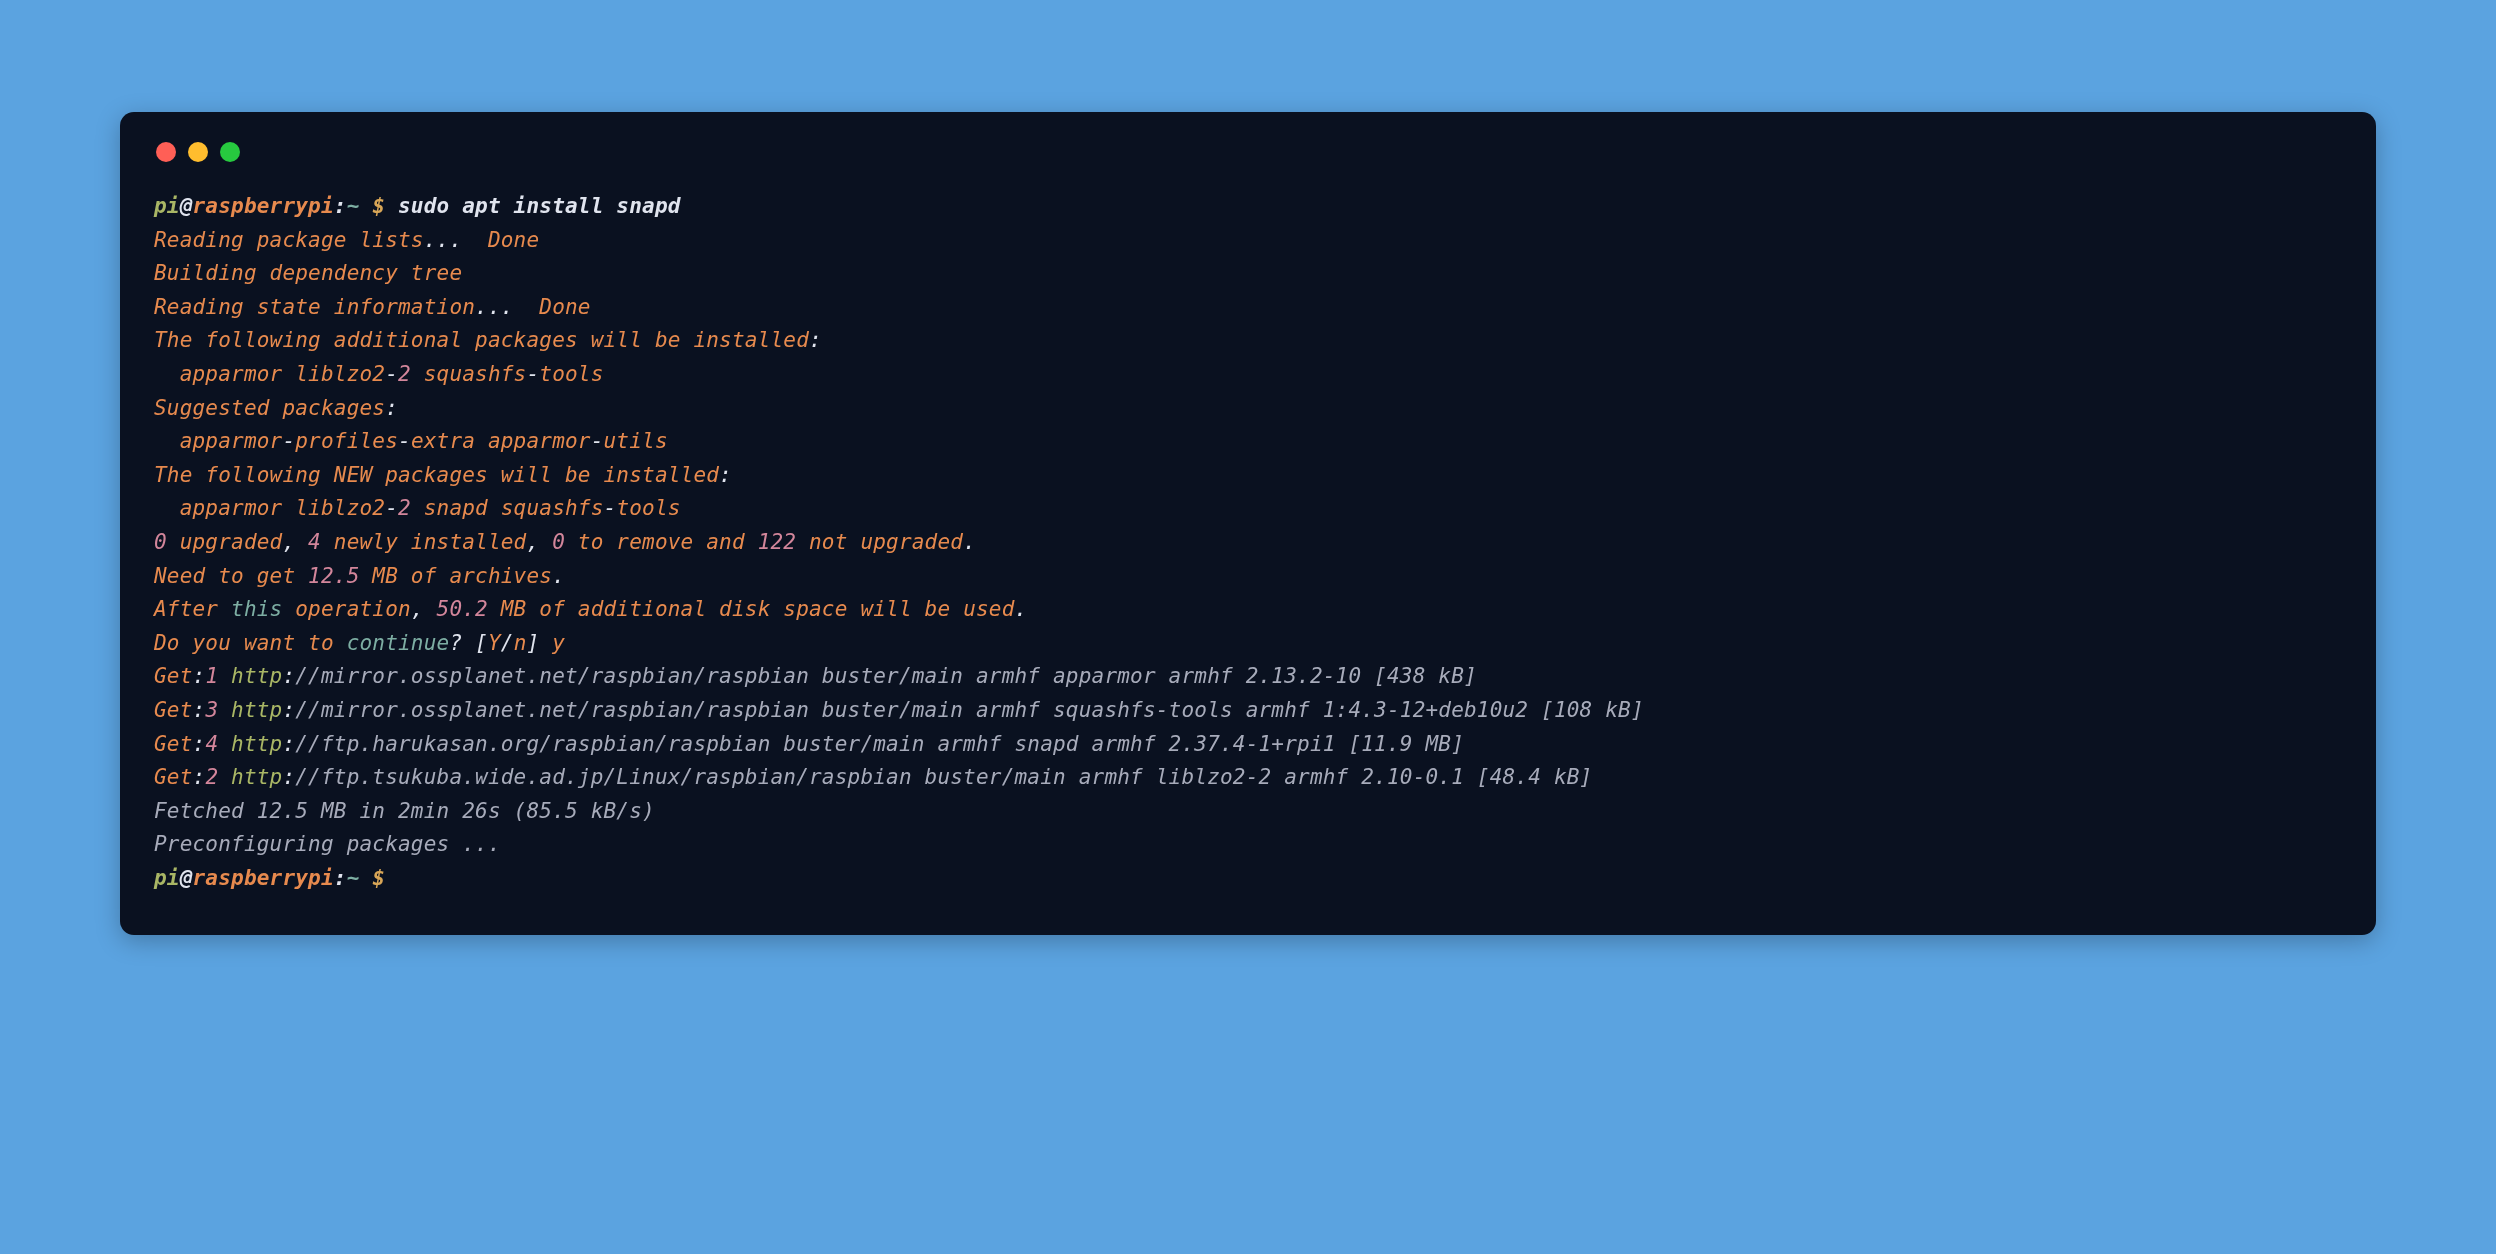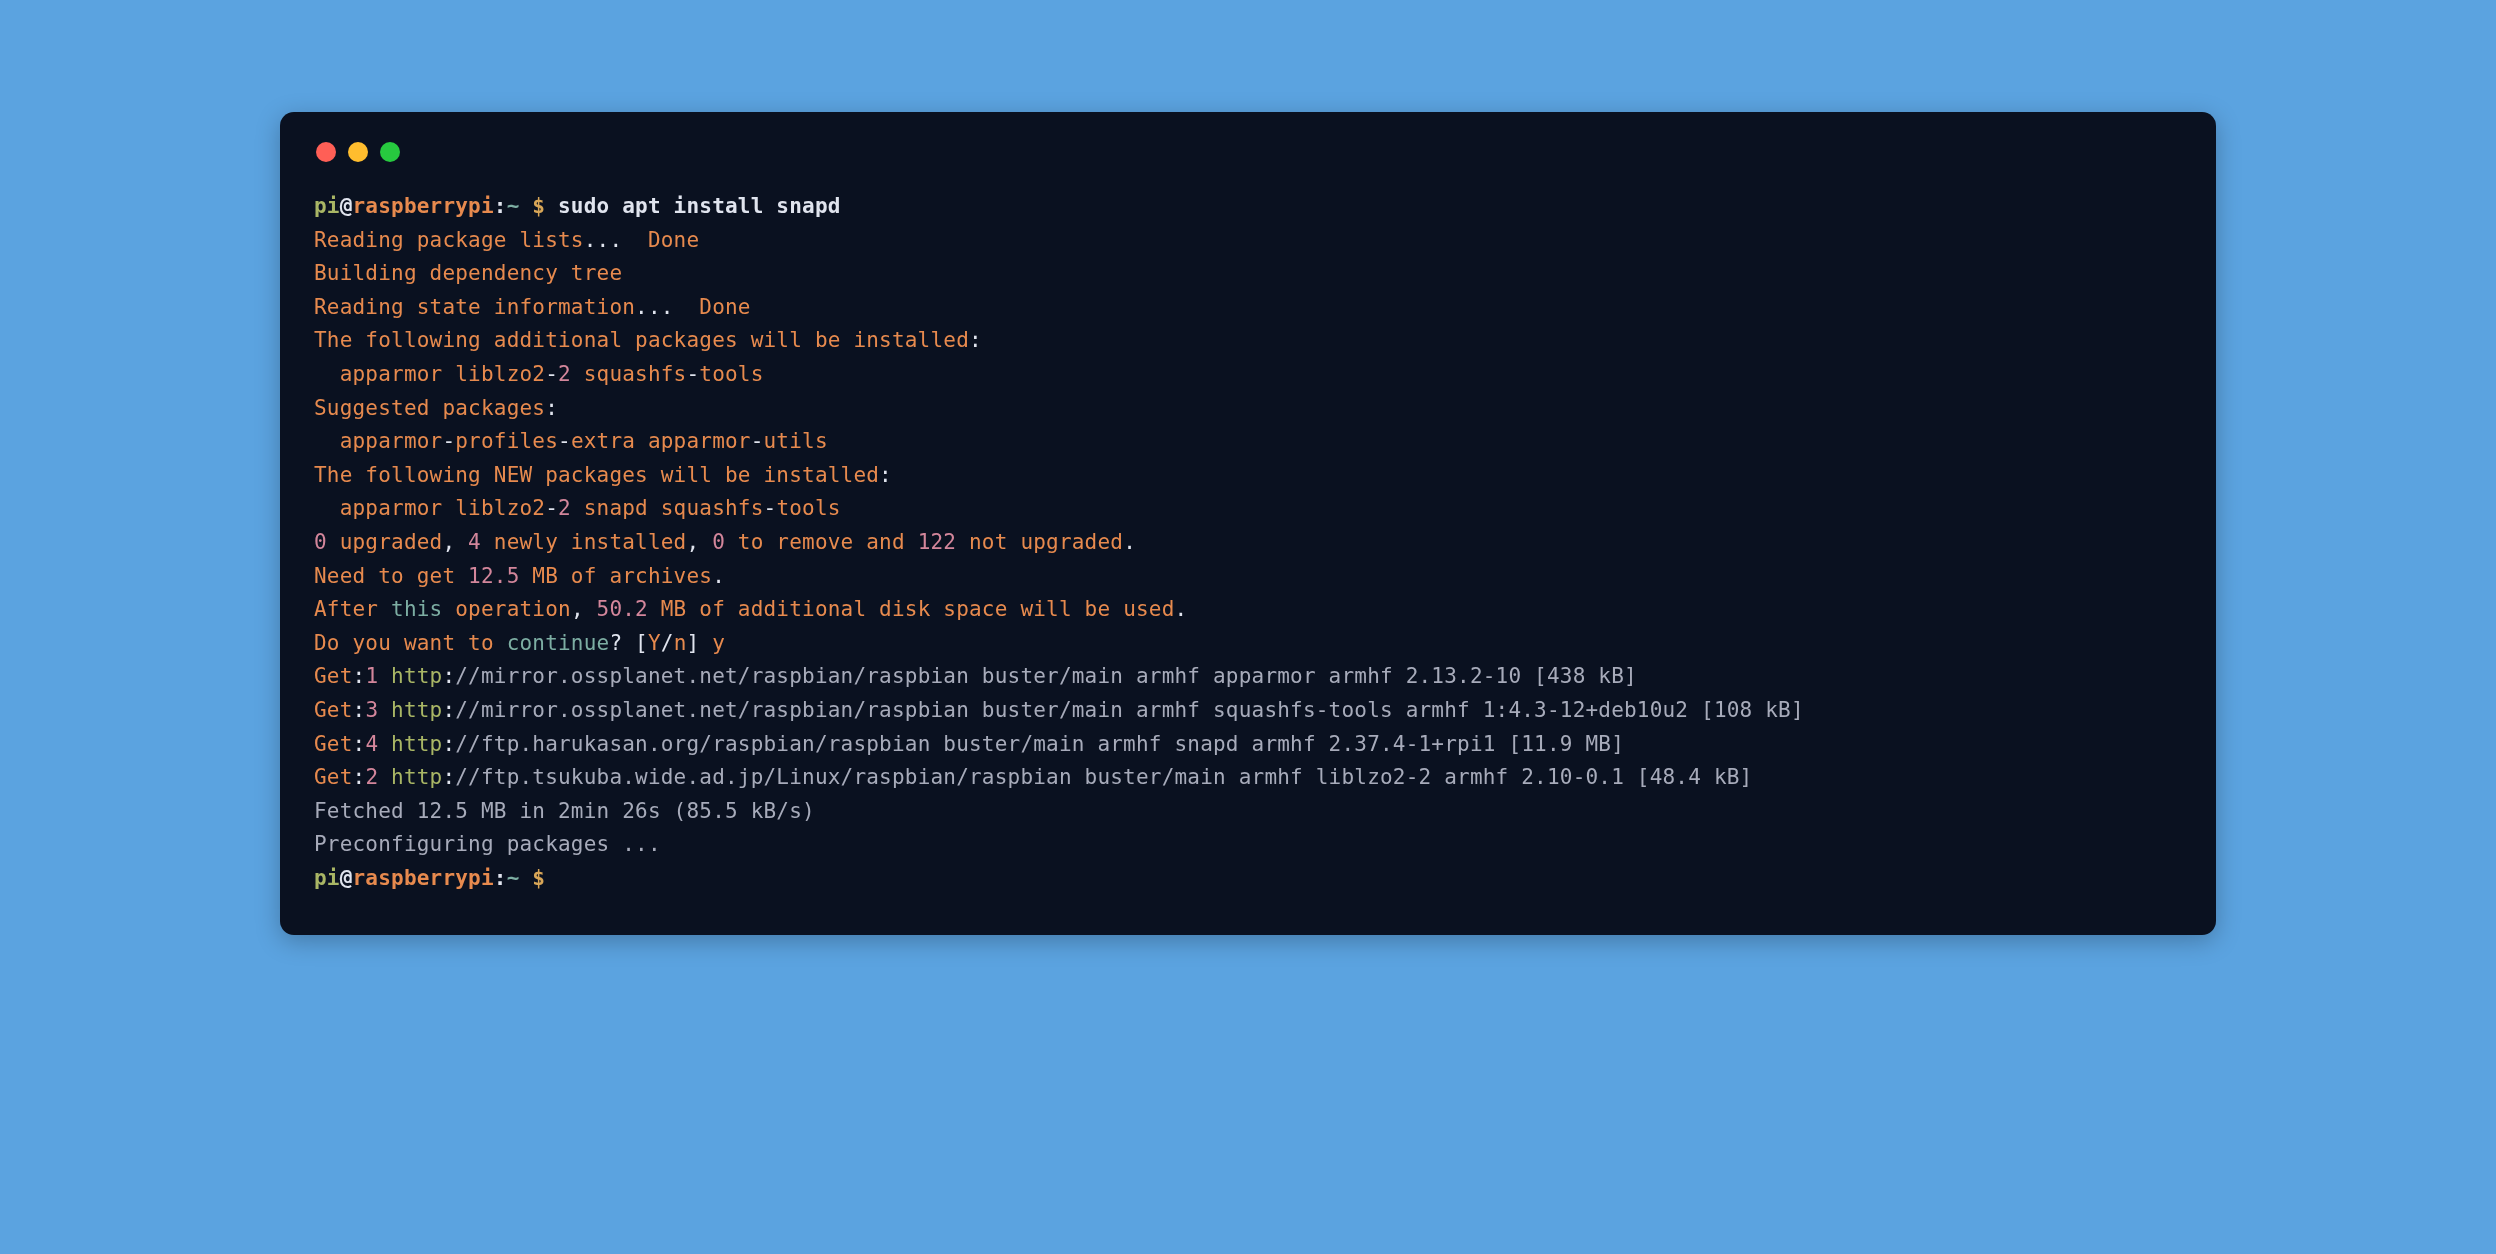--- a/index.html
+++ b/index.html
@@ -7,25 +7,26 @@
     background: #5ba3e0;
     width: 2496px;
     height: 1254px;
     display: flex;
     align-items: flex-start;
     justify-content: center;
     padding-top: 112px;
     font-family: ui-monospace, "SF Mono", Menlo, Consolas, monospace;
   }
   .terminal-window {
-    width: 1936px;
+    width: 2256px;
     background: #0a1120;
     border-radius: 14px;
     padding: 26px 34px 40px 34px;
     box-shadow: 0 6px 24px rgba(0,0,0,0.25);
+    font-style: italic;
   }
   .titlebar {
     display: flex;
     gap: 12px;
     padding: 4px 0 28px 2px;
   }
   .tl-btn {
     width: 20px;
     height: 20px;
     border-radius: 50%;

